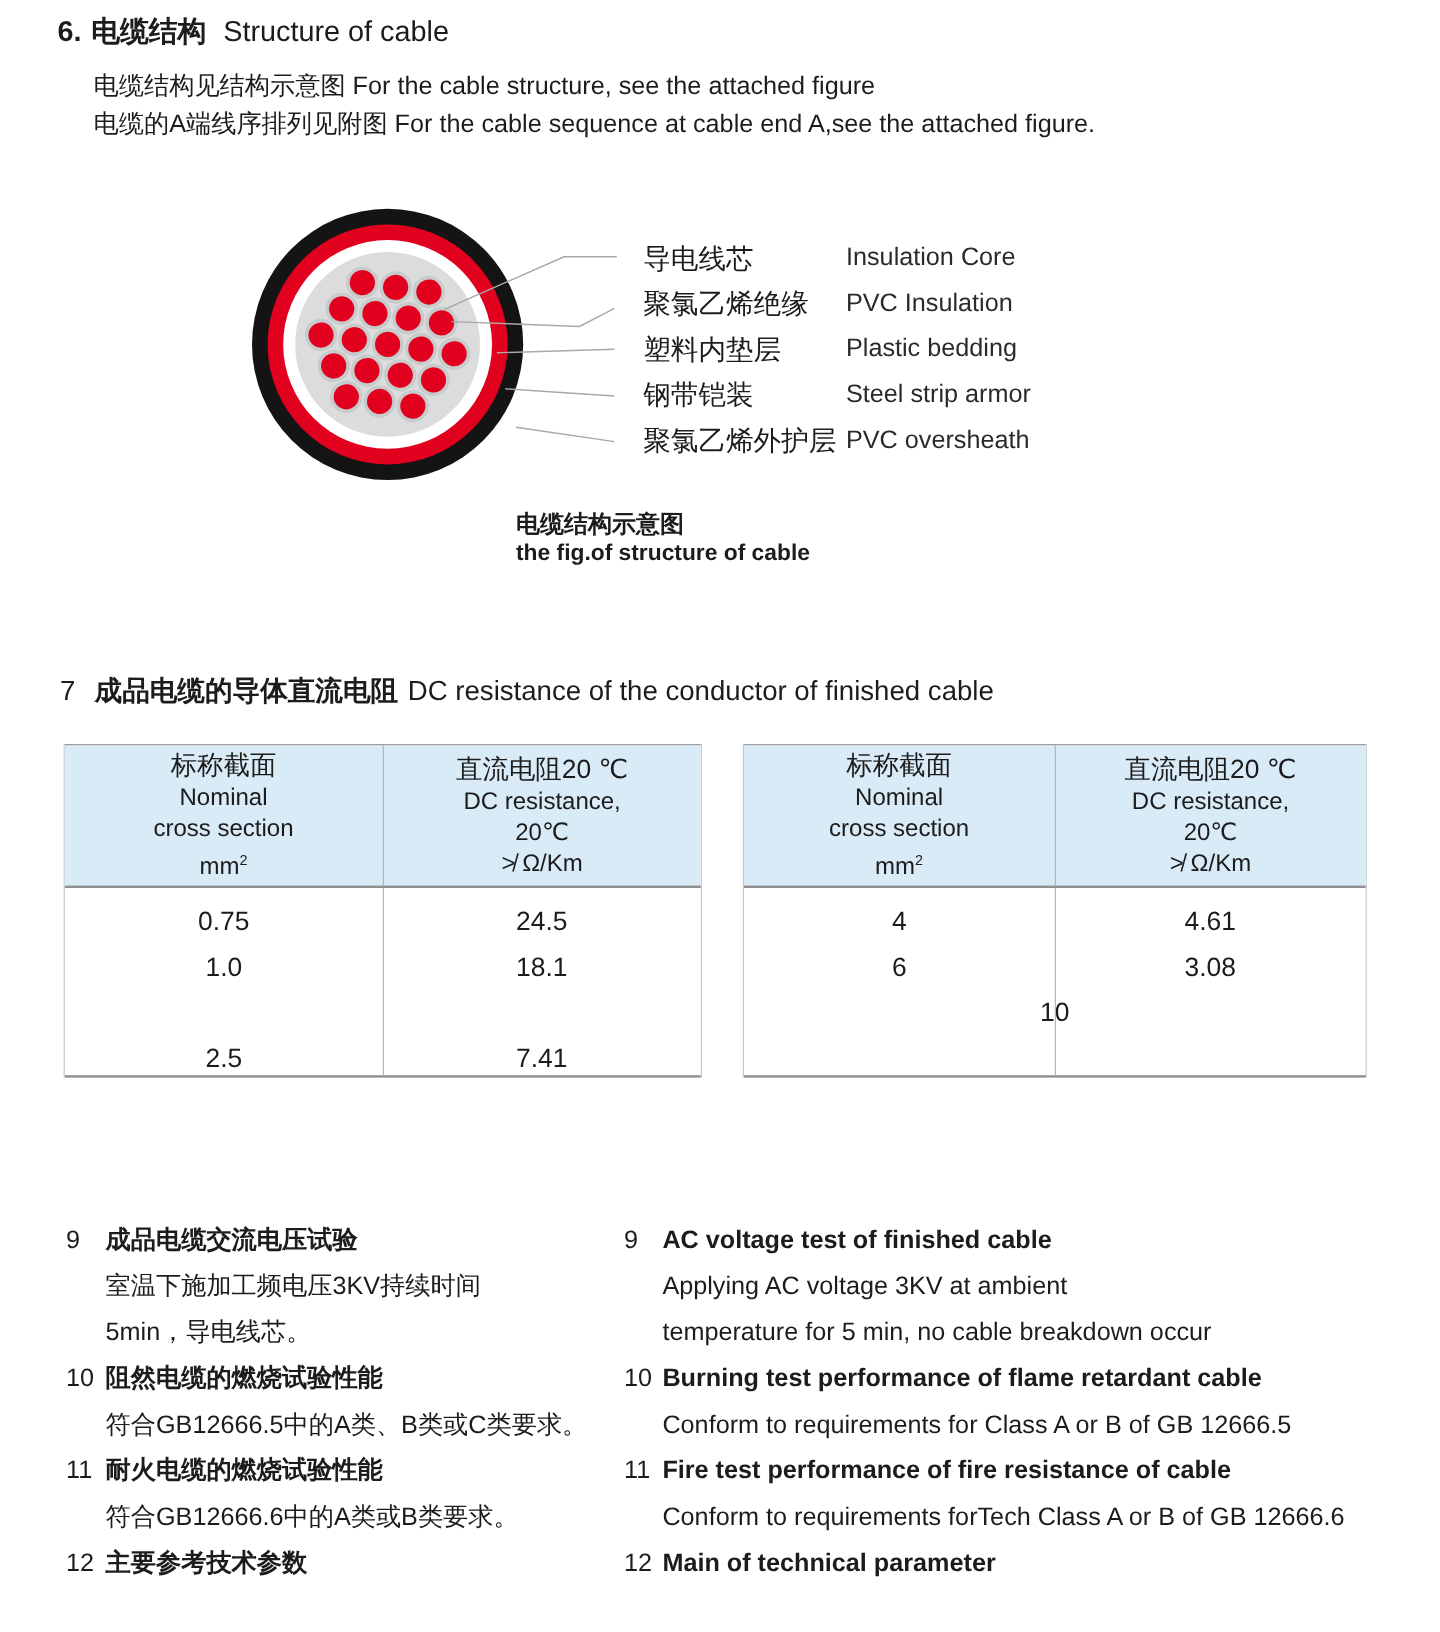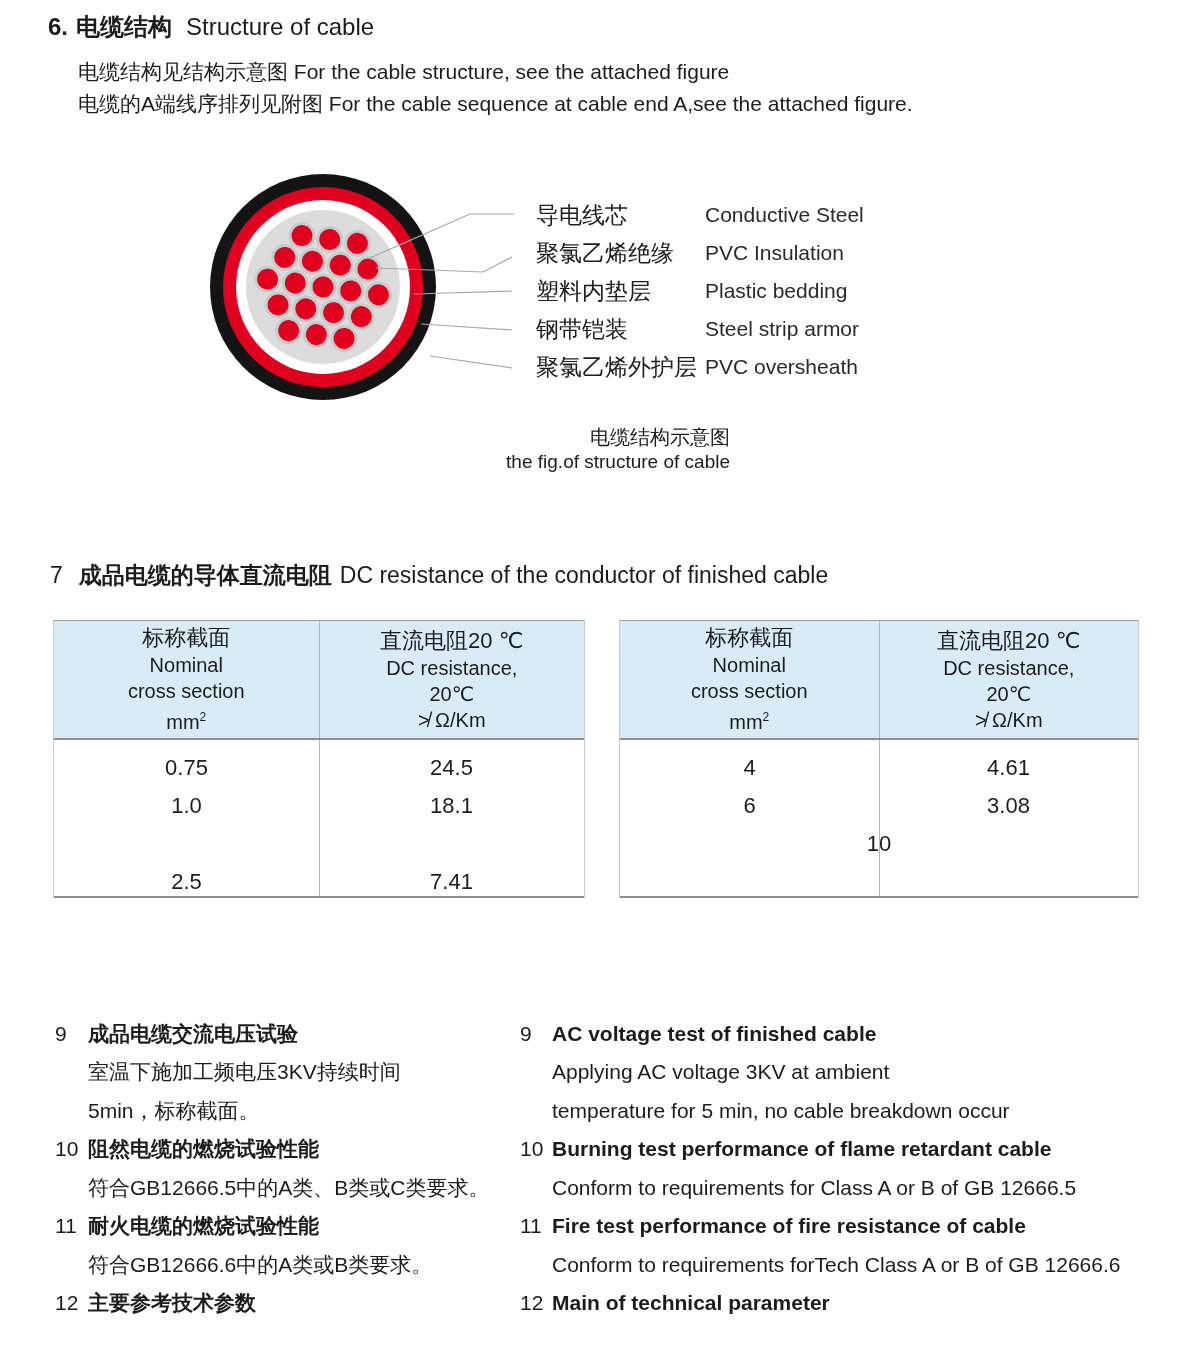--- a/index.html
+++ b/index.html
@@ -19,21 +19,21 @@
   
   .fig-svg{top:160px;left:190px;width:330px;height:260px;}
   .c-black{fill:var(--sheath,#141414);}
   .c-red{fill:var(--red,#e2001f);}
   .c-white{fill:var(--ringwhite,#ffffff);}
   .c-bed{fill:var(--bedding,#dcdcdd);}
   .c-rim{fill:var(--rim,#c8cbcc);}
   .leader{fill:none;stroke:#a8a8a8;stroke-width:1.2;}
   .flabel-zh{left:516px;font-size:23px;line-height:28px;height:28px;margin-left:20px;}
   .flabel-en{left:705px;font-size:21px;line-height:28px;height:28px;color:#2a2a2a;}
-  .fig-cap{top:424px;left:430px;width:300px;text-align:right;position:absolute;}
+  .fig-cap{top:424px;left:430px;width:300px;text-align:left;position:absolute;font-weight:bold;}
   .fig-cap .cz{font-size:20px;line-height:26px;}
   .fig-cap .ce{font-size:19px;line-height:24px;}
   
   .h7{top:560px;left:50px;font-size:23px;line-height:30px;}
   .h7 .num{margin-right:16px;}
   .h7 .zh{font-weight:700;margin-right:8px;}
   
   .tbl-wrap{top:620px;left:53px;width:1086px;height:278px;position:absolute;}
   .dc-table{position:absolute;top:0;height:278px;box-sizing:border-box;
     border-left:1px solid #c9c9c9;border-right:1px solid #c9c9c9;}
@@ -122,21 +122,21 @@
     <polyline class="leader" points="231,164 322,170"></polyline>
     <polyline class="leader" points="240,196 322,208"></polyline>
   </g>
 </svg>
 
 <div class="abs flabel-zh" style="top:201px">导电线芯</div>
 <div class="abs flabel-zh" style="top:239px">聚氯乙烯绝缘</div>
 <div class="abs flabel-zh" style="top:277px">塑料内垫层</div>
 <div class="abs flabel-zh" style="top:315px">钢带铠装</div>
 <div class="abs flabel-zh" style="top:353px">聚氯乙烯外护层</div>
-<div class="abs flabel-en" style="top:201px">Conductive Steel</div>
+<div class="abs flabel-en" style="top:201px">Insulation Core</div>
 <div class="abs flabel-en" style="top:239px">PVC Insulation</div>
 <div class="abs flabel-en" style="top:277px">Plastic bedding</div>
 <div class="abs flabel-en" style="top:315px">Steel strip armor</div>
 <div class="abs flabel-en" style="top:353px">PVC oversheath</div>
 
 <div class="fig-cap">
   <div class="cz">电缆结构示意图</div>
   <div class="ce">the fig.of structure of cable</div>
 </div>
 
@@ -208,21 +208,21 @@
       <div class="dc-row">
         <div class="dc-cell">10</div>
       </div>
     </div>
   </div>
 
 </div>
 
 <div class="bline" style="top:1020px;left:55px"><span class="bnum-zh">9</span><span class="bz">成品电缆交流电压试验</span></div>
 <div class="bline" style="top:1058px;left:88px">室温下施加工频电压3KV持续时间</div>
-<div class="bline" style="top:1097px;left:88px">5min，标称截面。</div>
+<div class="bline" style="top:1097px;left:88px">5min，导电线芯。</div>
 <div class="bline" style="top:1135px;left:55px"><span class="bnum-zh">10</span><span class="bz">阻然电缆的燃烧试验性能</span></div>
 <div class="bline" style="top:1174px;left:88px">符合GB12666.5中的A类、B类或C类要求。</div>
 <div class="bline" style="top:1212px;left:55px"><span class="bnum-zh">11</span><span class="bz">耐火电缆的燃烧试验性能</span></div>
 <div class="bline" style="top:1251px;left:88px">符合GB12666.6中的A类或B类要求。</div>
 <div class="bline" style="top:1289px;left:55px"><span class="bnum-zh">12</span><span class="bz">主要参考技术参数</span></div>
 
 <div class="bline" style="top:1020px;left:520px"><span class="bnum-en">9</span><span class="be">AC voltage test of finished cable</span></div>
 <div class="bline" style="top:1058px;left:552px">Applying AC voltage 3KV at ambient</div>
 <div class="bline" style="top:1097px;left:552px">temperature for 5 min, no cable breakdown occur</div>
 <div class="bline" style="top:1135px;left:520px"><span class="bnum-en">10</span><span class="be">Burning test performance of flame retardant cable</span></div>

